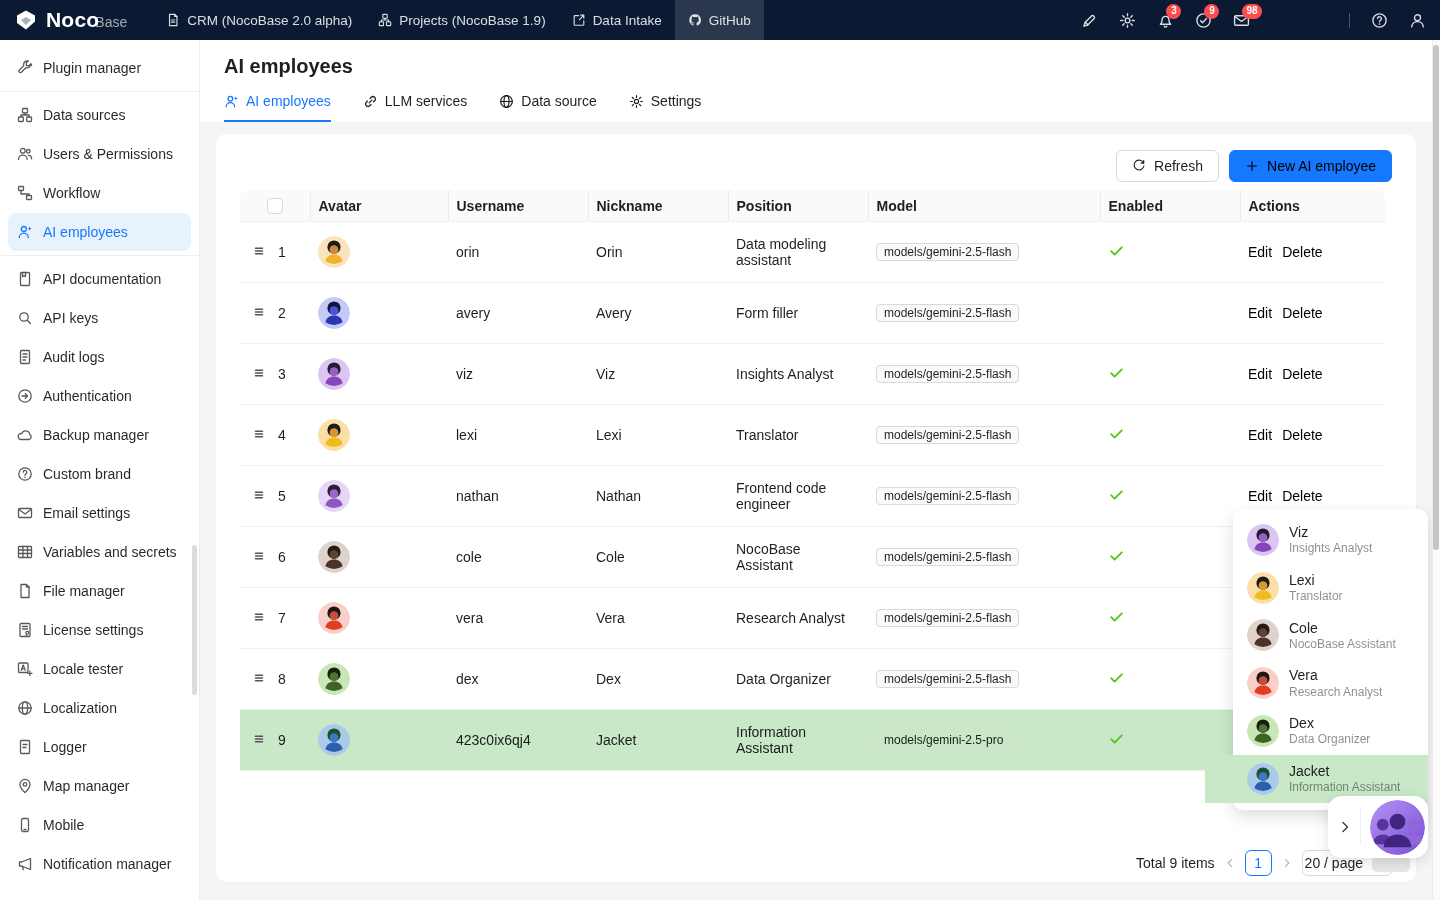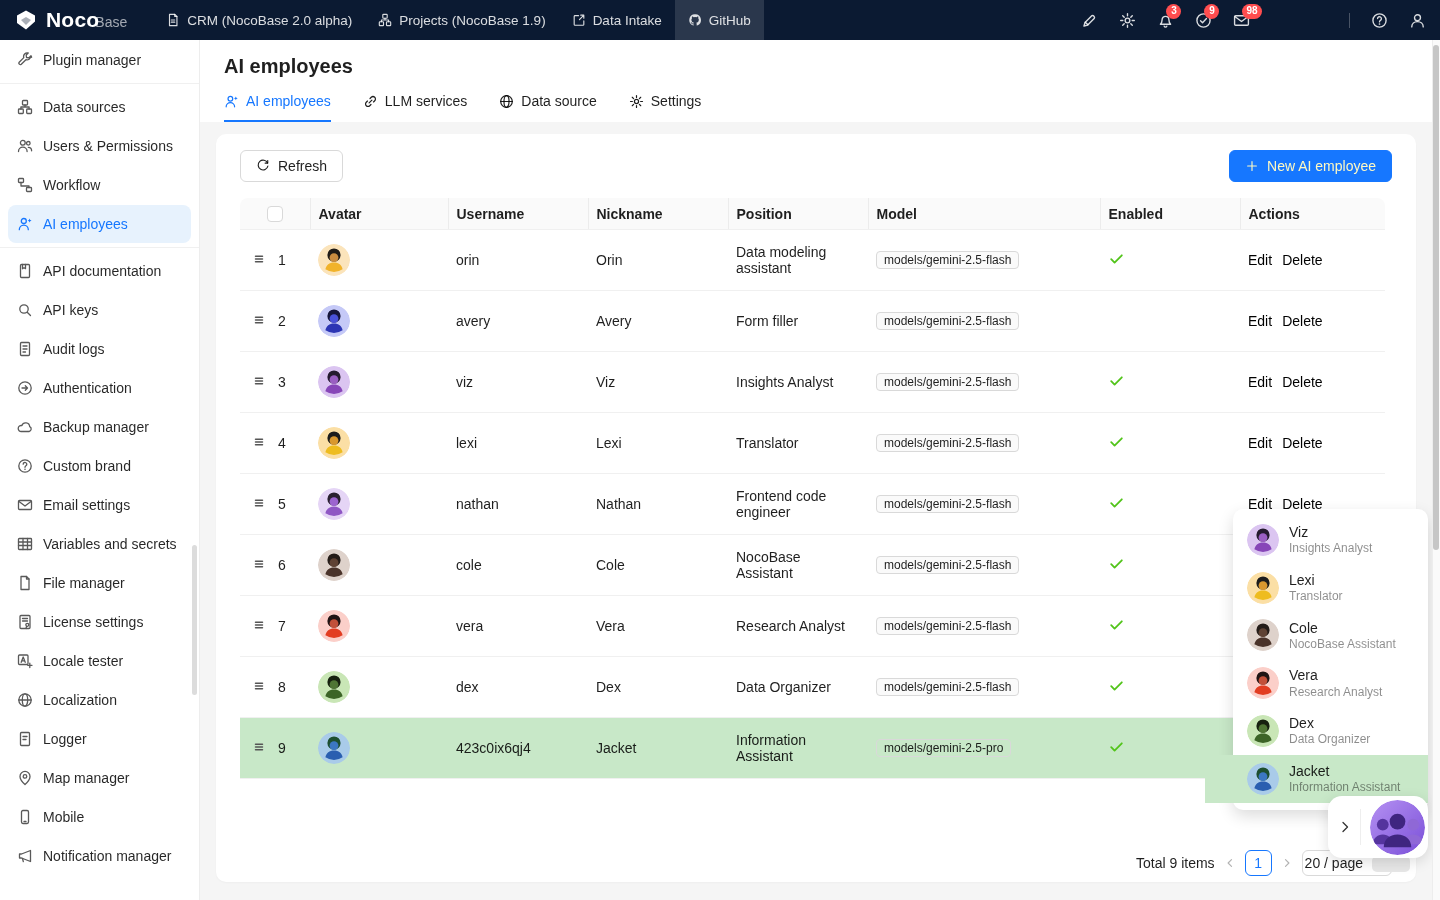--- a/index.html
+++ b/index.html
@@ -26,21 +26,21 @@
   .nav-ico-wrap .icn { width:17px; height:17px; }
   .badge { position:absolute; top:-8px; left:9px; background:#ff4d4f; color:#fff;
     font-size:10px; line-height:14px; min-width:15px; height:15px; padding:0 4px;
     border-radius:8px; text-align:center; font-weight:600; }
   .team { display:flex; align-items:center; gap:5px; font-size:13.5px; cursor:pointer;margin-top:48px; }
   .team .icn { width:11px; height:11px; opacity:.8; }
   .nav-divider { width:1px; height:15px; background:rgba(255,255,255,.25); }
 
   
   .sidebar { position:fixed; top:40px; left:0; bottom:0; width:200px; background:#fff;
-    border-right:1px solid #ededed; padding-top:0; overflow:hidden; z-index:50; }
+    border-right:1px solid #ededed; padding-top:8px; overflow:hidden; z-index:50; }
   .side-item { display:flex; align-items:center; gap:10px; height:38px; margin:1px 8px;
     padding:0 9px; border-radius:8px; font-size:14px; color:rgba(0,0,0,.85); cursor:pointer; }
   .side-item .icn { color:#595959; }
   .side-item.active { background:#e7f2fd; color:#1677ff; }
   .side-item.active .icn { color:#1677ff; }
   .side-divider { height:1px; background:#f0f0f0; margin:4px 0; }
   .side-thumb { position:absolute; right:2px; top:505px; width:5px; height:150px;
     background:#dcdcdc; border-radius:3px; }
 
   
@@ -48,26 +48,26 @@
   .page-head { background:#fff; padding:15px 24px 0 24px; }
   .page-title { font-size:20px; font-weight:700; margin-bottom:15px; }
   .tabs { display:flex; gap:32px; }
   .tab { display:inline-flex; align-items:center; gap:7px; padding-bottom:11px;
     font-size:14px; cursor:pointer; border-bottom:2px solid transparent; }
   .tab.active { color:#1677ff; border-bottom-color:#1677ff; }
   .tab .icn { width:15px; height:15px; }
   .content { padding:12px 16px 0 16px; background:#f5f5f5; }
   .card { background:#fff; border-radius:10px; height:748px; position:relative;
     padding:16px 24px; box-shadow:0 1px 2px rgba(0,0,0,.03); }
-  .toolbar { display:flex; justify-content:space-between; gap:10px; margin-bottom:16px; }
+  .toolbar { display:flex; justify-content:flex-end; gap:10px; margin-bottom:8px; }
   .btn { display:inline-flex; align-items:center; gap:8px; height:32px; padding:0 15px;
     border-radius:6px; font-size:14px; cursor:pointer; }
   .btn .icn { width:14px; height:14px; }
   .btn-default { background:#fff; border:1px solid #d9d9d9; color:rgba(0,0,0,.88); }
-  .btn-primary { background:#1677ff; border:1px solid #1677ff; color:#fef9c3; }
+  .btn-primary { background:#1677ff; border:1px solid #1677ff; color:#000000; }
 
   
   table { border-collapse:collapse; table-layout:fixed; width:1145px; }
   col.c-sel{width:70px} col.c-av{width:138px} col.c-un{width:140px} col.c-nn{width:140px}
   col.c-po{width:140px} col.c-mo{width:232px} col.c-en{width:140px} col.c-ac{width:145px}
   thead th { background:#fafafa; font-size:14px; font-weight:600; text-align:left;
     padding:7px 8px; border-bottom:1px solid #f0f0f0; }
   thead th:not(:last-child){ border-right:1px solid #ececec; }
   thead th:first-child { border-top-left-radius:8px; text-align:center; }
   thead th:last-child { border-top-right-radius:8px; }

